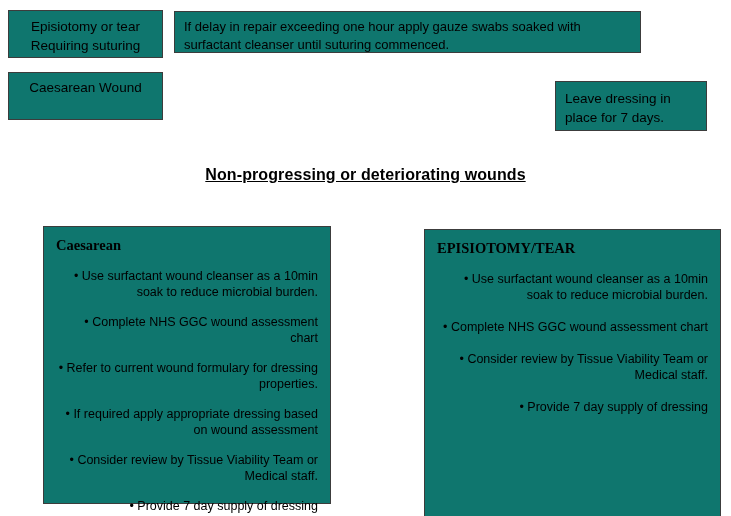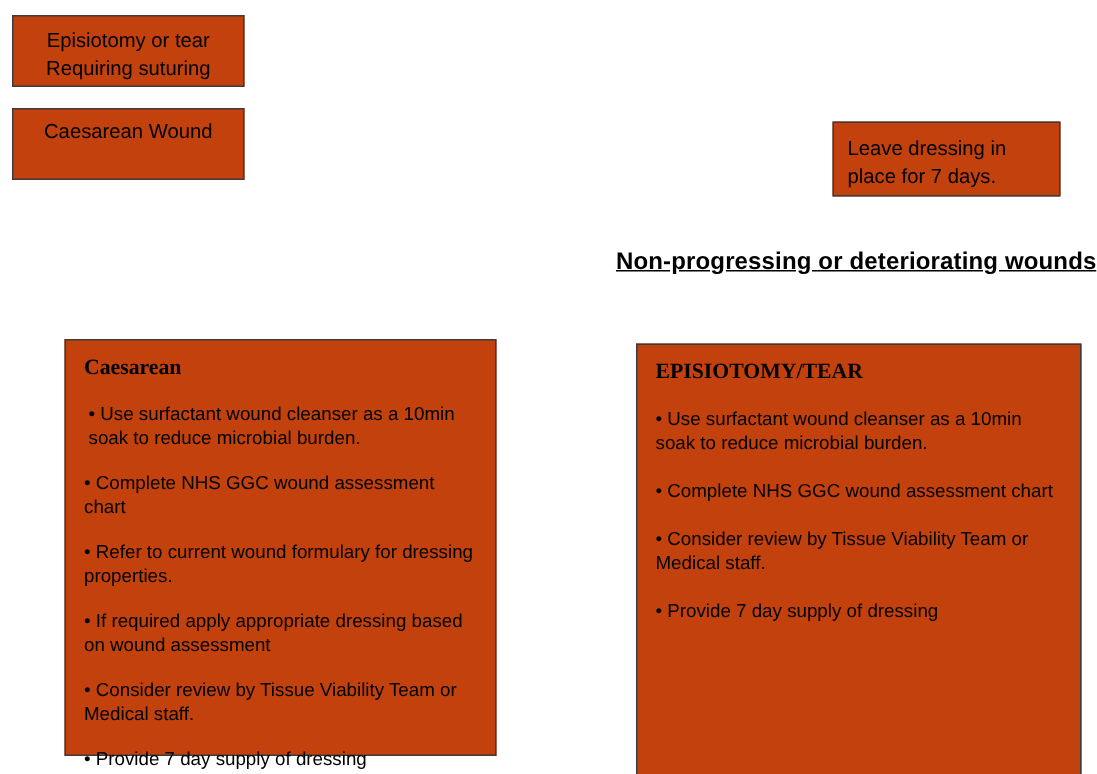--- a/index.html
+++ b/index.html
@@ -18,21 +18,21 @@
   .page {
     position: absolute;
     left: 0; top: 0;
     width: 731px;
     height: 516px;
   }
   .box {
     position: absolute;
     border: 1px solid #3c3c3c;
     box-sizing: border-box;
-    background: #c2410c;
+    background: #0f766e;
   }
   .txt {
     font-family: "Liberation Sans", sans-serif;
     font-size: 13px;
     line-height: 17px;
     color: #000000;
     white-space: pre-wrap;
   }
   
   #box-episiotomy-label {
@@ -72,21 +72,21 @@
   }
   #box-leave-dressing .inner {
     padding: 7px 0 0 9px;
     font-size: 13.5px;
     line-height: 19px;
   }
   
   #section-heading {
     position: absolute;
     left: 0; top: 166px; width: 731px;
-    text-align: right;
+    text-align: center;
   }
   #section-heading .h-text {
     font-family: "Liberation Sans", sans-serif;
     font-size: 16px;
     font-weight: bold;
     text-decoration: underline;
     letter-spacing: 0.1px;
   }
   
   #box-caesarean-care {
@@ -101,40 +101,44 @@
   .card-title {
     font-family: Liberation Serif, serif;
     font-weight: bold;
     font-size: 14.5px;
     margin: 0 0 14px 0;
   }
   .bullets {
     list-style: none;
     margin: 0;
     padding: 0;
+    text-align: right;
   }
   .bullets li {
     font-family: "Liberation Sans", sans-serif;
     font-size: 12.5px;
     line-height: 16px;
     margin: 0 0 14px 0;
   }
   #box-episiotomy-care .bullets li { margin-bottom: 16px; }
   .first-bullet { padding-left: 3px; }
 </style>
 </head>
 <body>
 
 <div class="page">
 
   <div class="box" id="box-episiotomy-label">
     <div class="inner txt">Episiotomy or tear
 Requiring suturing</div>
   </div>
 
+  <div class="box" id="box-episiotomy-instruction">
+    <div class="inner txt">If delay in repair exceeding one hour apply gauze swabs soaked with surfactant cleanser until suturing commenced.</div>
+  </div>
 
   <div class="box" id="box-caesarean-label">
     <div class="inner txt">Caesarean Wound</div>
   </div>
 
 
   <div class="box" id="box-leave-dressing">
     <div class="inner txt">Leave dressing in place for 7 days.</div>
   </div>
 

